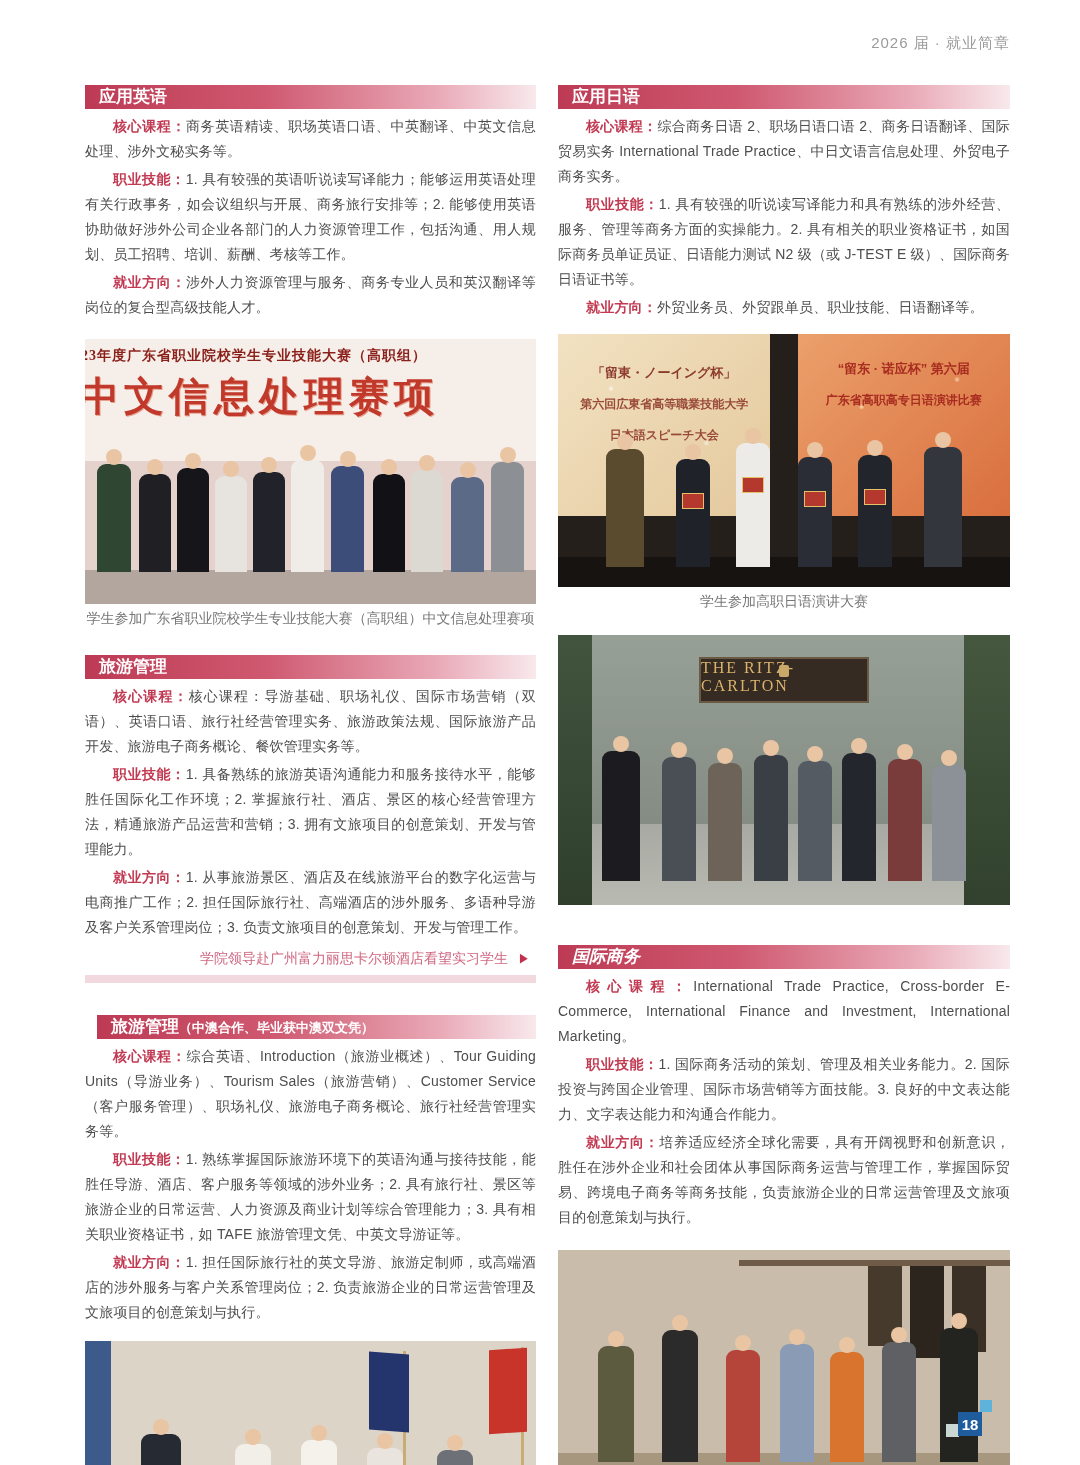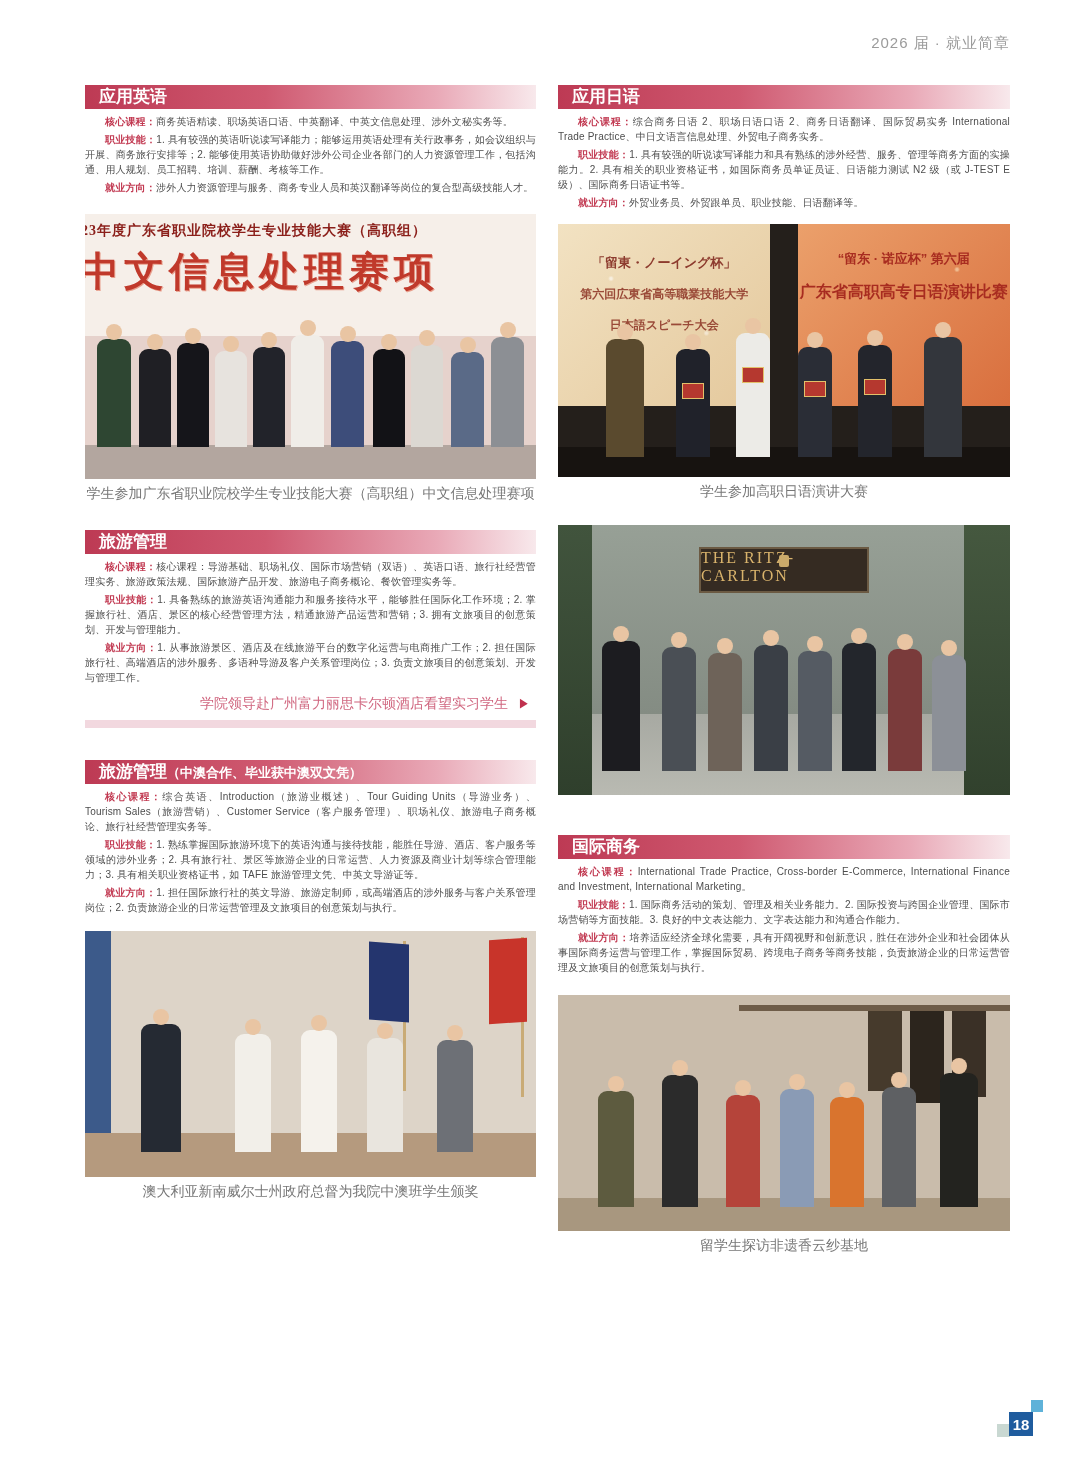--- a/index.html
+++ b/index.html
@@ -7,21 +7,21 @@
         font-family:"Liberation Sans",sans-serif;color:#4d4d4d;}
   .pg-header{position:absolute;top:34px;right:70px;font-size:15px;color:#9b9b9b;letter-spacing:1px;}
   .col{position:absolute;top:85px;}
   #col-left{left:85px;width:451px;}
   #col-right{left:558px;width:452px;}
 
   .sec-h{height:24px;line-height:24px;margin-bottom:5px;padding-left:14px;
          background:linear-gradient(to right,#bd3a54 0%,#cf5970 40%,#e9a9b7 78%,#f8e9ec 100%);
          color:#fff;font-weight:bold;font-size:17px;white-space:nowrap;}
   .sec-h .sub{font-size:13px;font-weight:bold;letter-spacing:0;}
-  .para{margin:3px 0;font-size:10px;line-height:15px;text-align:justify;text-indent:2em;
+  .para{margin:3px 0;font-size:14px;line-height:25px;text-align:justify;text-indent:2em;
         color:#4d4d4d;letter-spacing:0.2px;}
   .lbl{color:#c23a52;font-weight:bold;}
   .caption{margin-top:6px;text-align:center;font-size:14px;color:#777;}
 
   .linkrow{margin-top:10px;text-align:right;font-size:14px;color:#d0667f;padding-right:6px;}
   .linkrow .arrow{color:#c0314e;font-size:12px;margin-left:10px;}
   .pinkbar{margin-top:7px;height:8px;background:#f2d8df;}
 
   .photo{position:relative;width:100%;overflow:hidden;}
   .layer{position:absolute;}
@@ -98,21 +98,21 @@
     </div>
     <p class="para"><span class="lbl">核心课程：</span><span>核心课程：导游基础、职场礼仪、国际市场营销（双语）、英语口语、旅行社经营管理实务、旅游政策法规、国际旅游产品开发、旅游电子商务概论、餐饮管理实务等。</span></p>
     <p class="para"><span class="lbl">职业技能：</span><span>1. 具备熟练的旅游英语沟通能力和服务接待水平，能够胜任国际化工作环境；2. 掌握旅行社、酒店、景区的核心经营管理方法，精通旅游产品运营和营销；3. 拥有文旅项目的创意策划、开发与管理能力。</span></p>
     <p class="para"><span class="lbl">就业方向：</span><span>1. 从事旅游景区、酒店及在线旅游平台的数字化运营与电商推广工作；2. 担任国际旅行社、高端酒店的涉外服务、多语种导游及客户关系管理岗位；3. 负责文旅项目的创意策划、开发与管理工作。</span></p>
 
     <div class="linkrow">
       <span>学院领导赴广州富力丽思卡尔顿酒店看望实习学生</span><span class="arrow">▶</span>
     </div>
     <div class="pinkbar"></div>
 
-    <div class="sec-h" style="margin-top:32px;">
+    <div class="sec-h" style="margin-top:32px;margin-left:12px;">
       <span>旅游管理</span><span class="sub">（中澳合作、毕业获中澳双文凭）</span>
     </div>
     <p class="para"><span class="lbl">核心课程：</span><span>综合英语、Introduction（旅游业概述）、Tour Guiding Units（导游业务）、Tourism Sales（旅游营销）、Customer Service（客户服务管理）、职场礼仪、旅游电子商务概论、旅行社经营管理实务等。</span></p>
     <p class="para"><span class="lbl">职业技能：</span><span>1. 熟练掌握国际旅游环境下的英语沟通与接待技能，能胜任导游、酒店、客户服务等领域的涉外业务；2. 具有旅行社、景区等旅游企业的日常运营、人力资源及商业计划等综合管理能力；3. 具有相关职业资格证书，如 TAFE 旅游管理文凭、中英文导游证等。</span></p>
     <p class="para"><span class="lbl">就业方向：</span><span>1. 担任国际旅行社的英文导游、旅游定制师，或高端酒店的涉外服务与客户关系管理岗位；2. 负责旅游企业的日常运营管理及文旅项目的创意策划与执行。</span></p>
 
     <div class="photo" style="height:246px;margin-top:16px;">
       <div class="layer" style="inset:0;background:#ddd4c8;"></div>
       <div class="layer" style="left:0;top:0;width:26px;height:100%;background:#3c5a8a;"></div>
       <div class="layer" style="left:0;bottom:0;width:100%;height:18%;background:#b59a7e;"></div>
@@ -147,21 +147,21 @@
            linear-gradient(135deg,#f2e2c2,#e4c89c);">
         <div class="scr-line" style="margin-top:30px;font-size:13px;color:#8d3b2e;">「留東・ノーイング杯」</div>
         <div class="scr-line" style="margin-top:14px;font-size:12px;color:#9a4a38;">第六回広東省高等職業技能大学</div>
         <div class="scr-line" style="margin-top:14px;font-size:12px;color:#9a4a38;">日本語スピーチ大会</div>
       </div>
       <div class="screen" style="right:0;width:47%;background:
            radial-gradient(circle at 30% 40%,rgba(255,255,220,.5) 1px,transparent 3px),
            radial-gradient(circle at 75% 25%,rgba(255,255,220,.45) 1px,transparent 3px),
            linear-gradient(135deg,#eba06b,#d96f3e);">
         <div class="scr-line" style="margin-top:26px;font-size:13px;color:#a82c20;">“留东 · 诺应杯” 第六届</div>
-        <div class="scr-line" style="margin-top:14px;font-size:16px;color:#a82c20;">广东省高职高专日语演讲比赛</div>
+        <div class="scr-line" style="margin-top:14px;font-size:12px;color:#a82c20;">广东省高职高专日语演讲比赛</div>
       </div>
       <div class="layer" style="left:0;bottom:0;width:100%;height:12%;background:#171310;"></div>
       <i class="p" style="left:48px;bottom:8%;width:38px;height:118px;background:#5a4a2e;"></i>
       <i class="p" style="left:118px;bottom:8%;width:34px;height:108px;background:#20222a;">
           <i class="cert"></i>
         </i>
       <i class="p" style="left:178px;bottom:8%;width:34px;height:124px;background:#ecebe7;">
           <i class="cert"></i>
         </i>
       <i class="p" style="left:240px;bottom:8%;width:34px;height:110px;background:#2a2d36;">
@@ -184,21 +184,21 @@
       <i class="p" style="left:44px;bottom:9%;width:38px;height:130px;background:#1c1c20;"></i>
       <i class="p" style="left:104px;bottom:9%;width:34px;height:124px;background:#4a4f55;"></i>
       <i class="p" style="left:150px;bottom:9%;width:34px;height:118px;background:#6e6359;"></i>
       <i class="p" style="left:196px;bottom:9%;width:34px;height:126px;background:#3a3f46;"></i>
       <i class="p" style="left:240px;bottom:9%;width:34px;height:120px;background:#555b63;"></i>
       <i class="p" style="left:284px;bottom:9%;width:34px;height:128px;background:#23262c;"></i>
       <i class="p" style="left:330px;bottom:9%;width:34px;height:122px;background:#7a3b3b;"></i>
       <i class="p" style="left:374px;bottom:9%;width:34px;height:116px;background:#8c9097;"></i>
     </div>
 
-    <div class="sec-h" style="margin-top:40px;">
+    <div class="sec-h" style="margin-top:40px;font-style:italic;">
       <span>国际商务</span>
     </div>
     <p class="para"><span class="lbl">核心课程：</span><span>International Trade Practice, Cross-border E-Commerce, International Finance and Investment, International Marketing。</span></p>
     <p class="para"><span class="lbl">职业技能：</span><span>1. 国际商务活动的策划、管理及相关业务能力。2. 国际投资与跨国企业管理、国际市场营销等方面技能。3. 良好的中文表达能力、文字表达能力和沟通合作能力。</span></p>
     <p class="para"><span class="lbl">就业方向：</span><span>培养适应经济全球化需要，具有开阔视野和创新意识，胜任在涉外企业和社会团体从事国际商务运营与管理工作，掌握国际贸易、跨境电子商务等商务技能，负责旅游企业的日常运营管理及文旅项目的创意策划与执行。</span></p>
 
     <div class="photo" style="height:236px;margin-top:20px;">
       <div class="layer" style="inset:0;background:#c9bcab;"></div>
       <div class="layer" style="right:0;top:10px;width:60%;height:6px;background:#6e5c48;"></div>
       <div class="layer" style="right:24px;top:16px;width:34px;height:86px;background:#3a3026;"></div>
@@ -210,19 +210,19 @@
       <i class="p" style="left:168px;bottom:10%;width:34px;height:112px;background:#b5443a;"></i>
       <i class="p" style="left:222px;bottom:10%;width:34px;height:118px;background:#8a9bb5;"></i>
       <i class="p" style="left:272px;bottom:10%;width:34px;height:110px;background:#d9742e;"></i>
       <i class="p" style="left:324px;bottom:10%;width:34px;height:120px;background:#5e6063;"></i>
       <i class="p" style="left:382px;bottom:10%;width:38px;height:134px;background:#23231f;"></i>
     </div>
     <div class="caption">留学生探访非遗香云纱基地</div>
 
   </div>
 
-  <div class="pagenum" style="left:997px;top:1398px;width:48px;height:40px;text-align:right;">
+  <div class="pagenum" style="left:946px;top:1398px;width:48px;height:40px;text-align:right;">
     <span class="sq-lt"></span>
     <span class="sq-pale"></span>
     <span class="main">18</span>
   </div>
 
 </div>
 
 </body></html>

